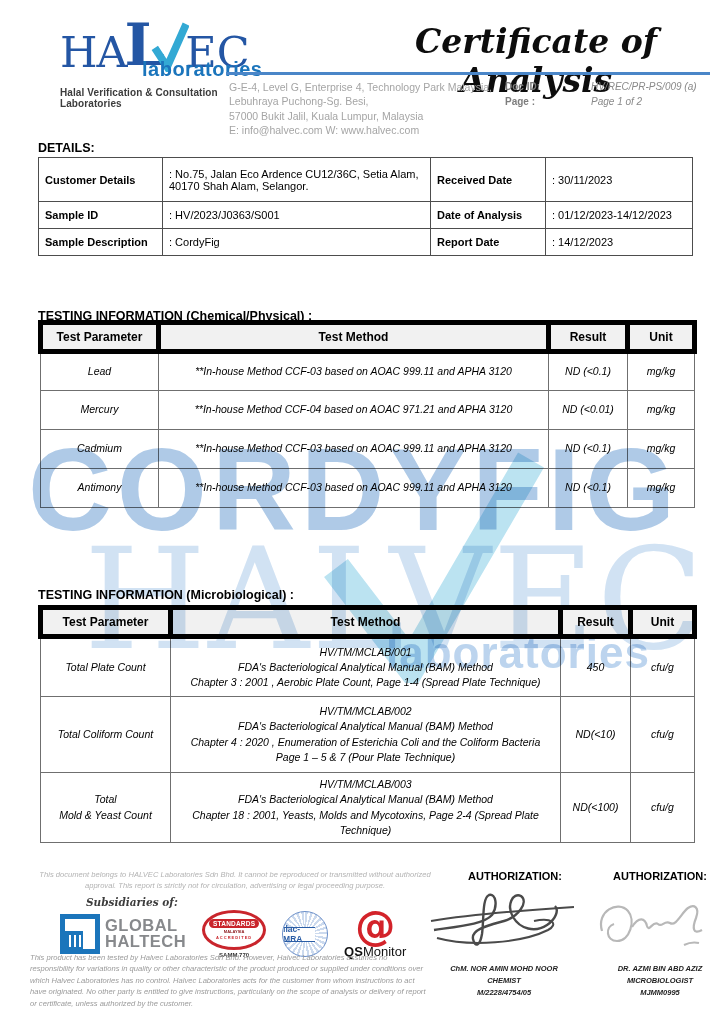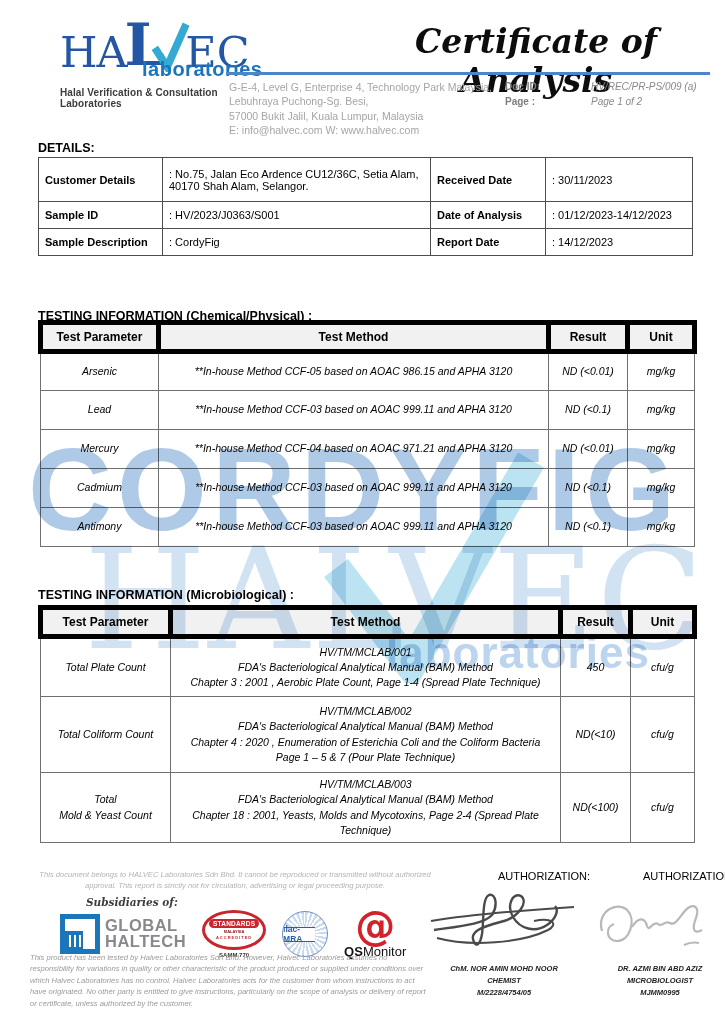--- a/index.html
+++ b/index.html
@@ -76,21 +76,21 @@
     background:repeating-conic-gradient(#ccdaee 0deg 7deg, #ffffff 7deg 14deg); }
   .ilac-band { position:absolute; left:0; right:12px; top:15px; height:15px; background:#fff; border-top:1px solid #2b5ea7; border-bottom:1px solid #2b5ea7; display:flex; align-items:center; justify-content:center; font-size:8.5px; font-weight:bold; color:#2b5ea7; }
 
   .qs { text-align:center; }
   .qs-at { font-size:40px; font-weight:bold; color:#d3232a; line-height:0.9; font-family:"DejaVu Sans",sans-serif; }
   .qs-name { font-size:13px; color:#111; margin-top:0px; }
   .qs-name b { font-weight:bold; }
 
   .disc2 { left:30px; top:952px; width:400px; font-size:7.6px; font-style:italic; color:#9a9a9a; line-height:1.5; }
 
-  .auth-title { width:150px; text-align:right; font-size:11px; font-weight:normal; color:#000; }
+  .auth-title { width:150px; text-align:center; font-size:11px; font-weight:bold; color:#000; }
   .auth1-title { left:440px; top:870px; }
   .auth2-title { left:585px; top:870px; }
   .sig1 { left:428px; top:884px; width:150px; height:80px; }
   .sig2 { left:592px; top:895px; width:118px; height:62px; }
   .auth-name { width:160px; text-align:center; font-size:7.5px; font-weight:bold; font-style:italic; color:#222; line-height:1.6; }
   .auth1-name { left:424px; top:963px; }
   .auth2-name { left:580px; top:963px; }
 </style>
 </head>
 <body>
@@ -171,26 +171,20 @@
         <col style="width:67px">
       </colgroup>
     <tbody>
         <tr style="height:28px;">
       <th>Test Parameter</th>
       <th>Test Method</th>
       <th>Result</th>
       <th>Unit</th>
     </tr>
     <tr>
-      <td>Arsenic</td>
-      <td>**In-house Method CCF-05 based on AOAC 986.15 and APHA 3120</td>
-      <td>ND (&lt;0.01)</td>
-      <td>mg/kg</td>
-    </tr>
-    <tr>
       <td>Lead</td>
       <td>**In-house Method CCF-03 based on AOAC 999.11 and APHA 3120</td>
       <td>ND (&lt;0.1)</td>
       <td>mg/kg</td>
     </tr>
     <tr>
       <td>Mercury</td>
       <td>**In-house Method CCF-04 based on AOAC 971.21 and APHA 3120</td>
       <td>ND (&lt;0.01)</td>
       <td>mg/kg</td>

